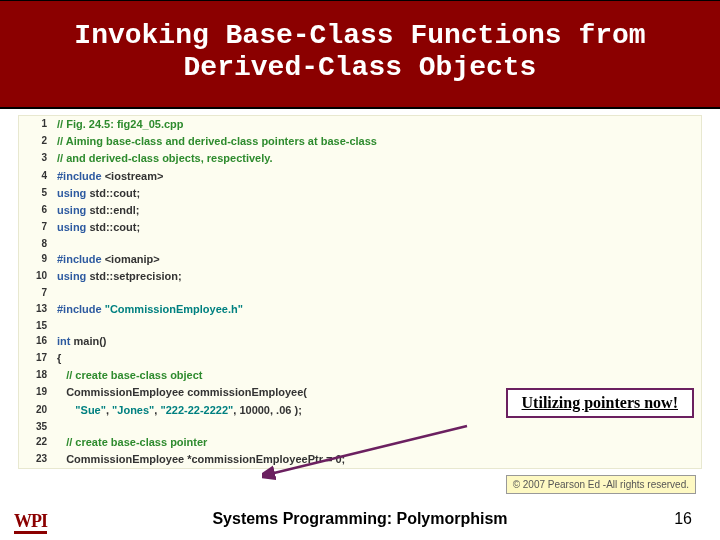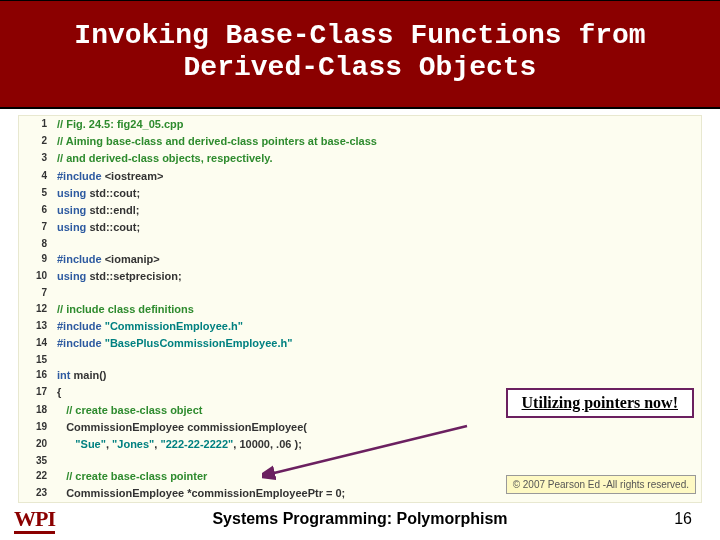--- a/index.html
+++ b/index.html
@@ -96,21 +96,21 @@
     bottom: 12px;
     font-family: "Comic Sans MS", cursive, sans-serif;
     font-size: 16px;
     color: #000;
   }
   .logo {
     position: absolute;
     left: 14px;
     bottom: 8px;
     font-family: Georgia, serif;
-    font-size: 22px;
+    font-size: 18px;
     font-weight: bold;
     color: #8b0000;
     letter-spacing: -1px;
   }
   .logo .wp { border-bottom: 3px solid #8b0000; }
   .copyright-badge {
     position: absolute;
     right: 24px;
     bottom: 46px;
     border: 1px solid #999;
@@ -170,30 +170,22 @@
     </div>
     <div class="code-row">
       <div class="lineno">10</div>
       <div class="codecell"><span class="tok-kw">using </span><span class="tok-plain">std::setprecision;</span></div>
     </div>
     <div class="code-row">
       <div class="lineno">7</div>
       <div class="codecell"><span class="tok-plain"></span></div>
     </div>
     <div class="code-row">
-      <div class="lineno">12</div>
-      <div class="codecell"><span class="tok-comment">// include class definitions</span></div>
-    </div>
-    <div class="code-row">
       <div class="lineno">13</div>
       <div class="codecell"><span class="tok-pre">#include </span><span class="tok-str">"CommissionEmployee.h"</span></div>
-    </div>
-    <div class="code-row">
-      <div class="lineno">14</div>
-      <div class="codecell"><span class="tok-pre">#include </span><span class="tok-str">"BasePlusCommissionEmployee.h"</span></div>
     </div>
     <div class="code-row">
       <div class="lineno">15</div>
       <div class="codecell"><span class="tok-plain"></span></div>
     </div>
     <div class="code-row">
       <div class="lineno">16</div>
       <div class="codecell"><span class="tok-kw">int </span><span class="tok-plain">main()</span></div>
     </div>
     <div class="code-row">

